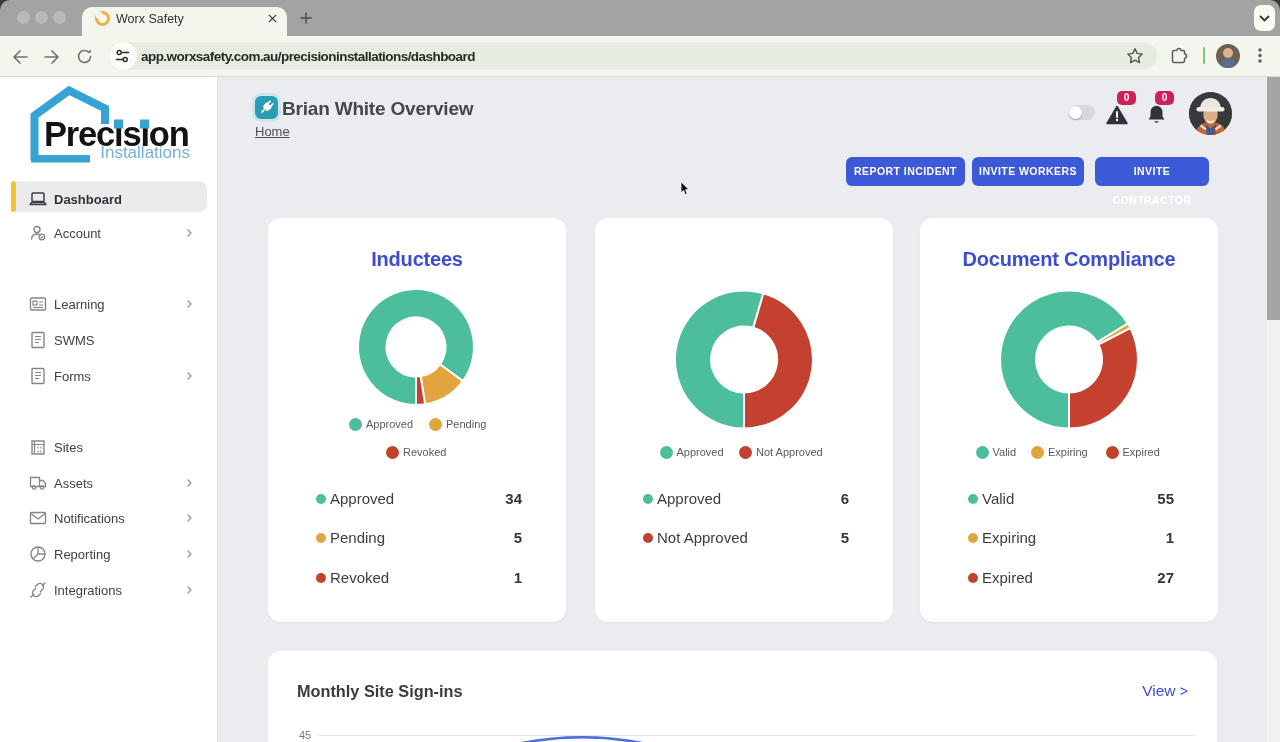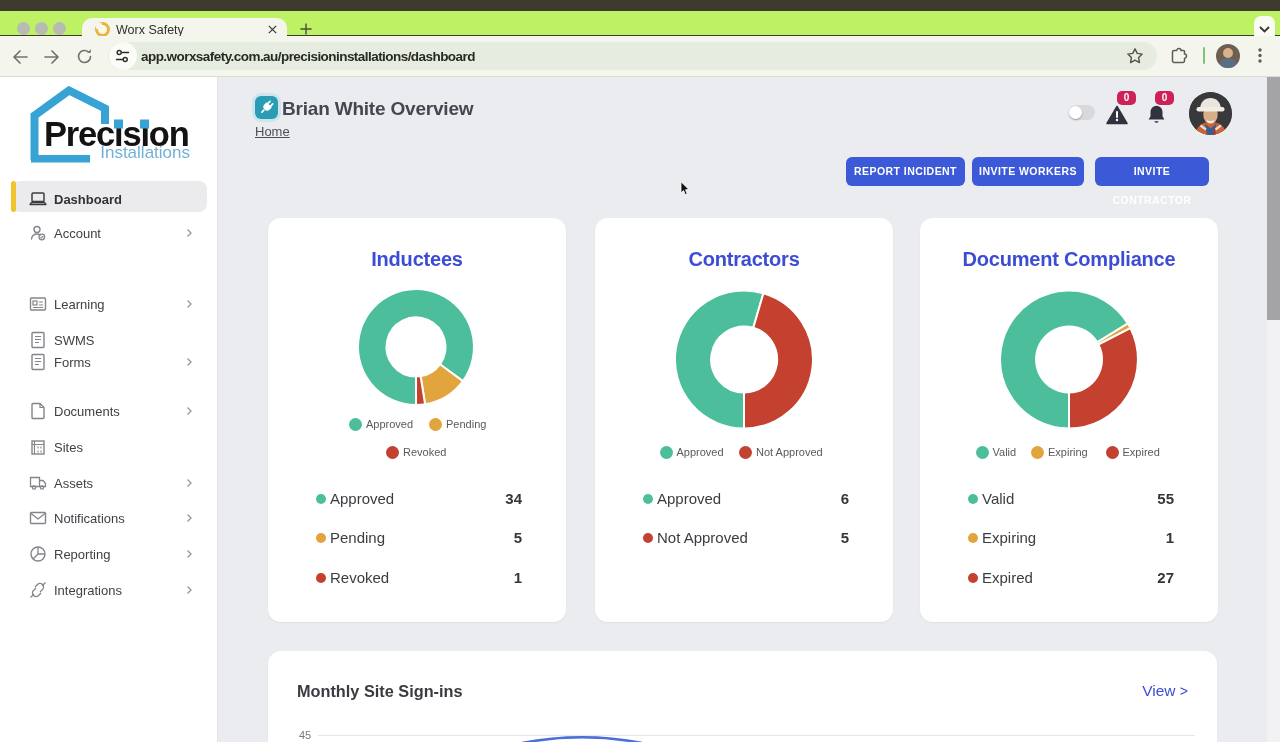--- a/index.html
+++ b/index.html
@@ -1,19 +1,19 @@
 <!DOCTYPE html>
 <html><head>
 <meta charset="utf-8">
 <style>
 * { margin:0; padding:0; box-sizing:border-box; }
 html,body { width:1280px; height:742px; overflow:hidden; background:#3f3a2e; font-family:"Liberation Sans", sans-serif; }
 #win { position:absolute; left:0; top:0; width:1280px; height:742px; border-radius:10px 10px 0 0; overflow:hidden; }
 
-#tabbar { position:absolute; left:0; top:0; width:1280px; height:24px; background:#bef264;margin-top:11px; }
+#tabbar { position:absolute; left:0; top:0; width:1280px; height:42px; background:#a3a3a3; }
 .tl { position:absolute; top:10.5px; width:13px; height:13px; border-radius:50%; background:#b7bbb2; }
 #tab { position:absolute; left:82px; top:7px; width:205px; height:29px; background:#f4f6ee; border-radius:10px 10px 0 0; }
 #tab .fav { position:absolute; left:13px; top:3.5px; width:15px; height:15px; border-radius:50%; border:3.5px solid #e9b440; background:#fdf8e8; }
 #tab .fav:before { content:""; position:absolute; left:-2px; top:-2px; width:6px; height:6px; background:#f4f6ee; border-radius:1px; }
 #tab .title { position:absolute; left:34px; top:5px; font-size:12.5px; color:#2e312c; }
 #tab .x { position:absolute; right:9px; top:6px; width:11px; height:11px; }
 #newtab { position:absolute; left:299px; top:10.5px; width:14px; height:14px; }
 #tabsearch { position:absolute; left:1254px; top:5px; width:21px; height:26px; background:#fafcf4; border-radius:7px; }
 
 #toolbar { position:absolute; left:0; top:36px; width:1280px; height:41px; background:#f4f6ee; border-bottom:1px solid #d9ddd1;padding-left:36px; }
@@ -163,36 +163,26 @@
             <path d="M3.5 1.5L7 5l-3.5 3.5" fill="none" stroke="#97979b" stroke-width="1.3"></path>
           </svg>
    </div>
    <div class="nav" style="top:245px;">
      <svg class="ic" viewBox="0 0 20 20">
             <rect x="4" y="2.5" width="12" height="15" rx="1" fill="none" stroke="#84858a" stroke-width="1.4"></rect>
             <path d="M7 6.5h6M7 9.5h6M7 12.5h4" stroke="#84858a" stroke-width="1.2"></path>
           </svg>
      <div class="lbl">SWMS</div>
    </div>
-   <div class="nav" style="top:267px;text-align:center;">
+   <div class="nav" style="top:281px;text-align:center;">
      <svg class="ic" viewBox="0 0 20 20">
             <rect x="4" y="2.5" width="12" height="15" rx="1" fill="none" stroke="#84858a" stroke-width="1.4"></rect>
             <path d="M7 6.5h6M7 9.5h6M7 12.5h4" stroke="#84858a" stroke-width="1.2"></path>
           </svg>
      <div class="lbl">Forms</div>
-     <svg class="chv" viewBox="0 0 10 10">
-            <path d="M3.5 1.5L7 5l-3.5 3.5" fill="none" stroke="#97979b" stroke-width="1.3"></path>
-          </svg>
-   </div>
-   <div class="nav" style="top:316px;">
-     <svg class="ic" viewBox="0 0 20 20">
-            <path d="M5 2.5h7l4 4v10a1 1 0 0 1-1 1H5a1 1 0 0 1-1-1v-13a1 1 0 0 1 1-1z" fill="none" stroke="#84858a" stroke-width="1.4"></path>
-            <path d="M12 2.5v4h4" fill="none" stroke="#84858a" stroke-width="1.2"></path>
-          </svg>
-     <div class="lbl">Documents</div>
      <svg class="chv" viewBox="0 0 10 10">
             <path d="M3.5 1.5L7 5l-3.5 3.5" fill="none" stroke="#97979b" stroke-width="1.3"></path>
           </svg>
    </div>
    <div class="nav" style="top:352px;">
      <svg class="ic" viewBox="0 0 20 20">
             <rect x="4" y="4" width="12" height="13" fill="none" stroke="#84858a" stroke-width="1.4"></rect>
             <path d="M4 7.5h12M6.5 4v13M10 9.5v2M13 9.5v2M10 13.5v2M13 13.5v2" stroke="#84858a" stroke-width="1.1"></path>
           </svg>
      <div class="lbl">Sites</div>
@@ -302,21 +292,20 @@
           <s>5</s>
         </div>
     <div class="row" style="top:350px;">
           <i style="background:#c4402f;"></i>
           <b>Revoked</b>
           <s>1</s>
         </div>
   </div>
 
   <div class="card" style="left:595px;">
-    <h2>Contractors</h2>
     <svg style="position:absolute;left:0;top:0;" width="298" height="404" viewBox="595 218 298 404">
       <path d="M744.0 428.5A69 69 0 1 1 763.4 293.3L753.3 327.8A33 33 0 1 0 744.0 392.5Z" fill="#4dbe9b" stroke="#fff" stroke-width="2"></path>
       <path d="M763.4 293.3A69 69 0 0 1 744.0 428.5L744.0 392.5A33 33 0 0 0 753.3 327.8Z" fill="#c4402f" stroke="#fff" stroke-width="2"></path>
     </svg>
     <div class="leg" style="left:64.5px;top:228px;"><i style="background:#4dbe9b;"></i>Approved</div>
     <div class="leg" style="left:144px;top:228px;"><i style="background:#c4402f;"></i>Not Approved</div>
     <div class="row" style="top:271px;">
           <i style="background:#4dbe9b;"></i>
           <b>Approved</b>
           <s>6</s>

